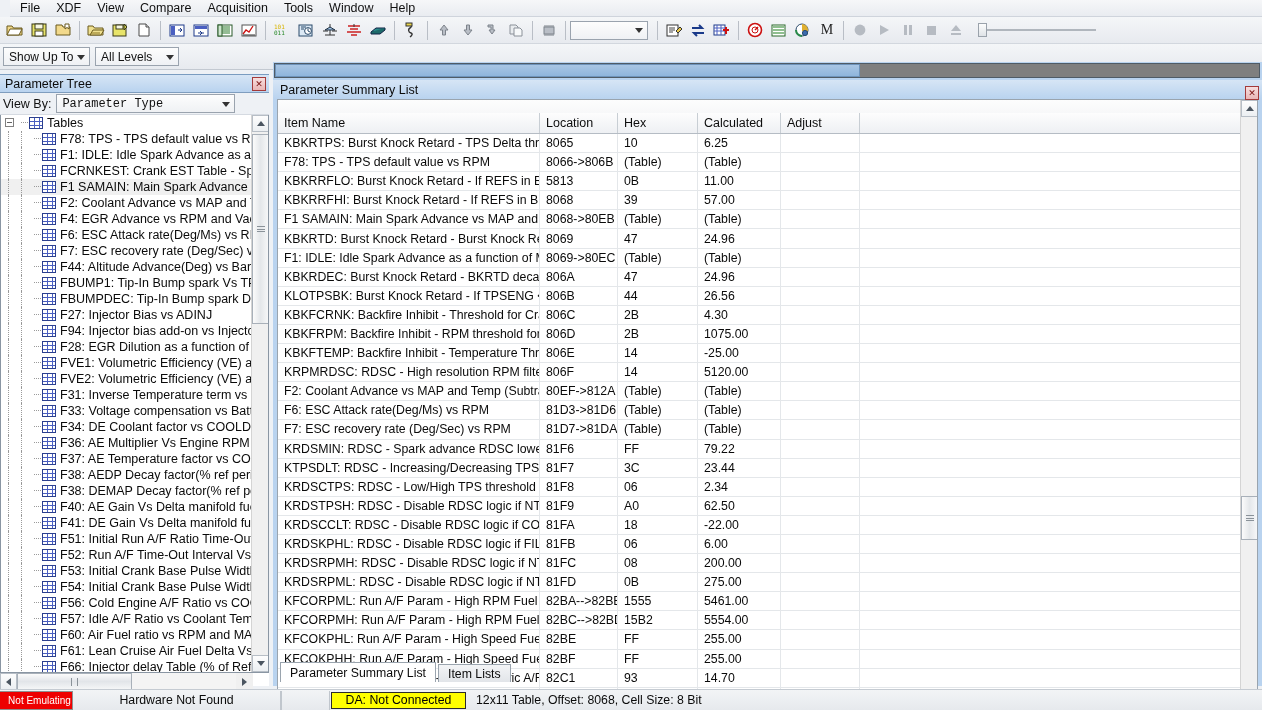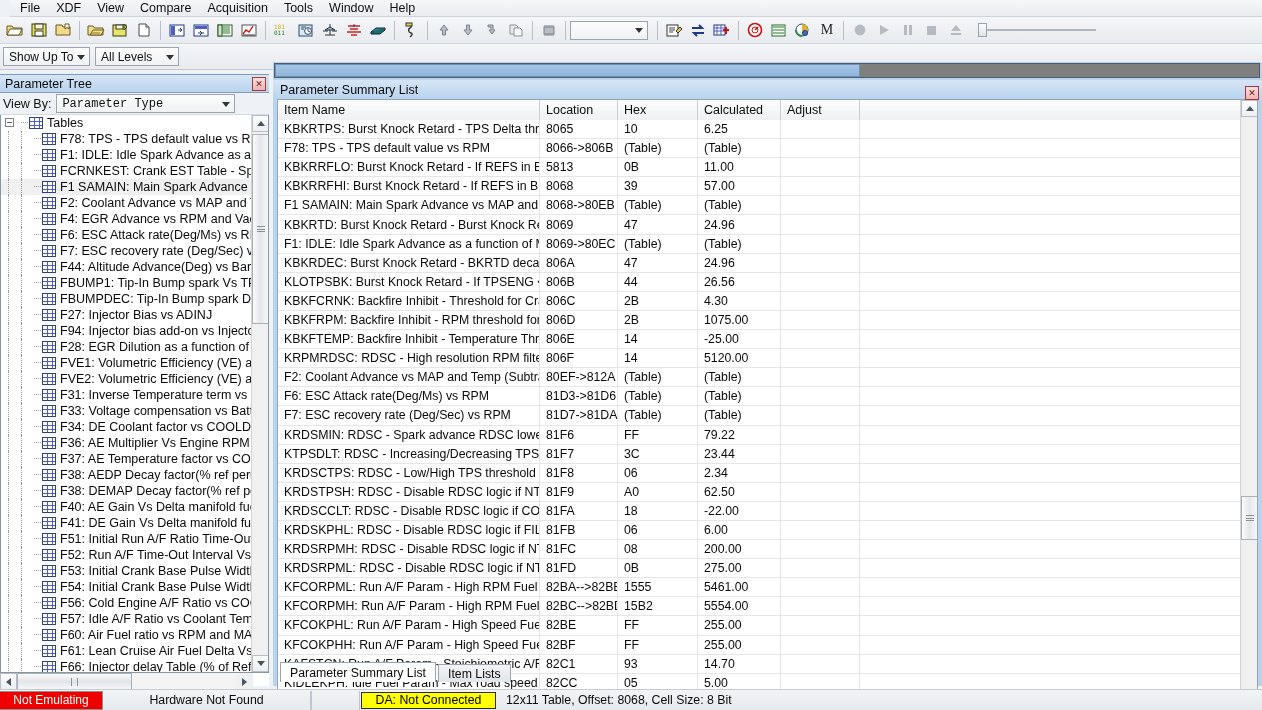--- a/index.html
+++ b/index.html
@@ -174,22 +174,23 @@
     background: linear-gradient(to bottom,#d6e5f5 0%, #b9d3ef 100%);
     display: flex; align-items: center; padding-left: 7px;
   }
   .sum-caption .cap-title { font-size: 12.5px; color: #0b0b0b; }
 
   .grid-wrap {
     position: absolute; left: 4px; top: 37px; width: 981px; height: 624px;
     background: #fff; border: 1px solid #9aa4ae; overflow: hidden;
   }
   .grid-head {
-    height: 20px; display: flex; background: linear-gradient(to bottom,#fdfdfd,#eef0f3);
+    height: 34px; display: flex; background: linear-gradient(to bottom,#fdfdfd,#eef0f3);
     border-bottom: 1px solid #b5bcc4;
+    align-items: flex-end;
   }
   .gh {
     border-right: 1px solid #c8ced4; font-size: 12.5px; color: #0c0c0c;
     display: flex; align-items: center; padding-left: 6px; height: 20px;
     background: linear-gradient(to bottom,#fdfdfd,#eef0f3);
   }
   .grow {
     height: 19.1px; display: flex; border-bottom: 1px solid #e4e7ea;
     font-size: 12.3px; color: #0a0a0a; align-items: center;
   }
@@ -220,23 +221,23 @@
     background: #ffffff; height: 20px; font-weight: normal;
   }
 
   
   .statusbar {
     position: absolute; left: 0; top: 689px; width: 1262px; height: 21px;
     background: linear-gradient(to bottom,#f2f4f6,#e6e9ed);
     border-top: 1px solid #c5cbd2; display: flex; align-items: center;
   }
   .st-emulate {
-    width: 104px; height: 19px; background: #ee0000; color: #fff;
-    font-size: 12px; display: flex; align-items: center; justify-content: center;
-    border: 1px solid #8f8f8f; margin-left: -1px;
+    width: 74px; height: 19px; background: #ee0000; color: #fff;
+    font-size: 10px; display: flex; align-items: center; justify-content: center;
+    border: 1px solid #8f8f8f; margin-left: -1px; padding-left: 7px;
   }
   .st-hw {
     width: 208px; height: 19px; display: flex; align-items: center;
     justify-content: center; font-size: 12.3px; color: #0a0a0a;
     border-right: 1px solid #c0c6cd;
   }
   .st-blank {
     width: 49px; height: 19px; border-left: 1px solid #c0c6cd;
     border-right: 1px solid #c0c6cd;
   }

